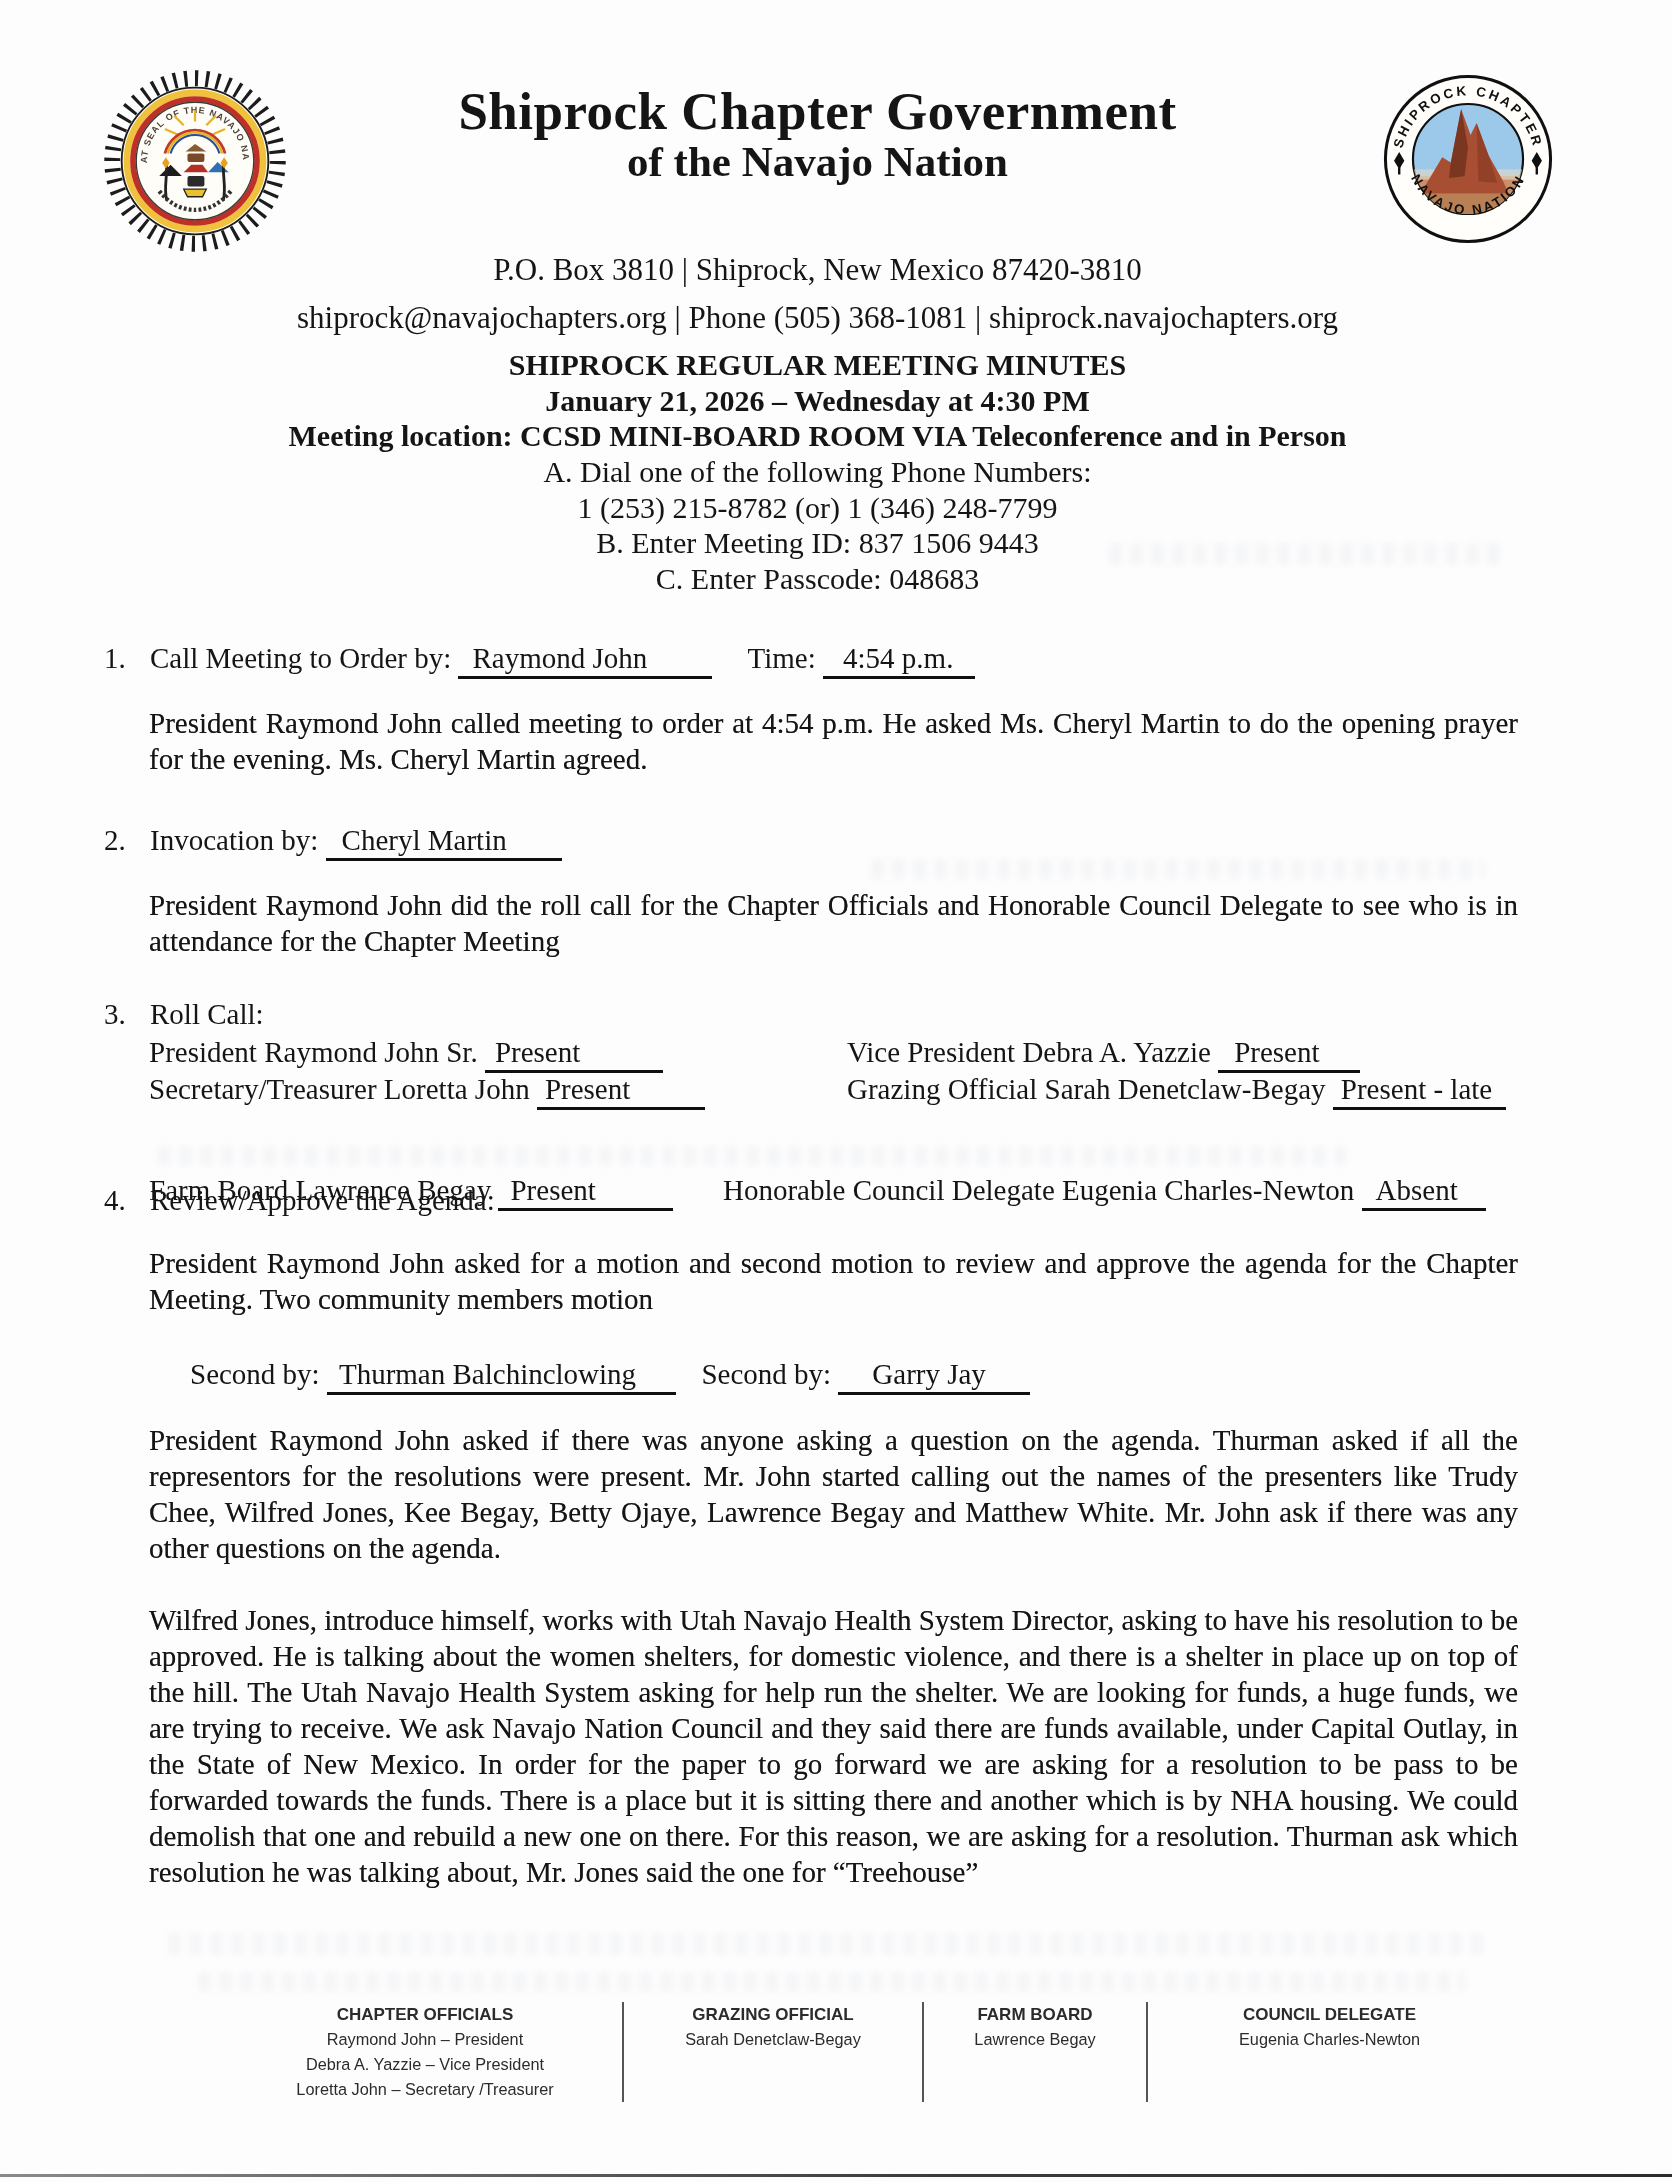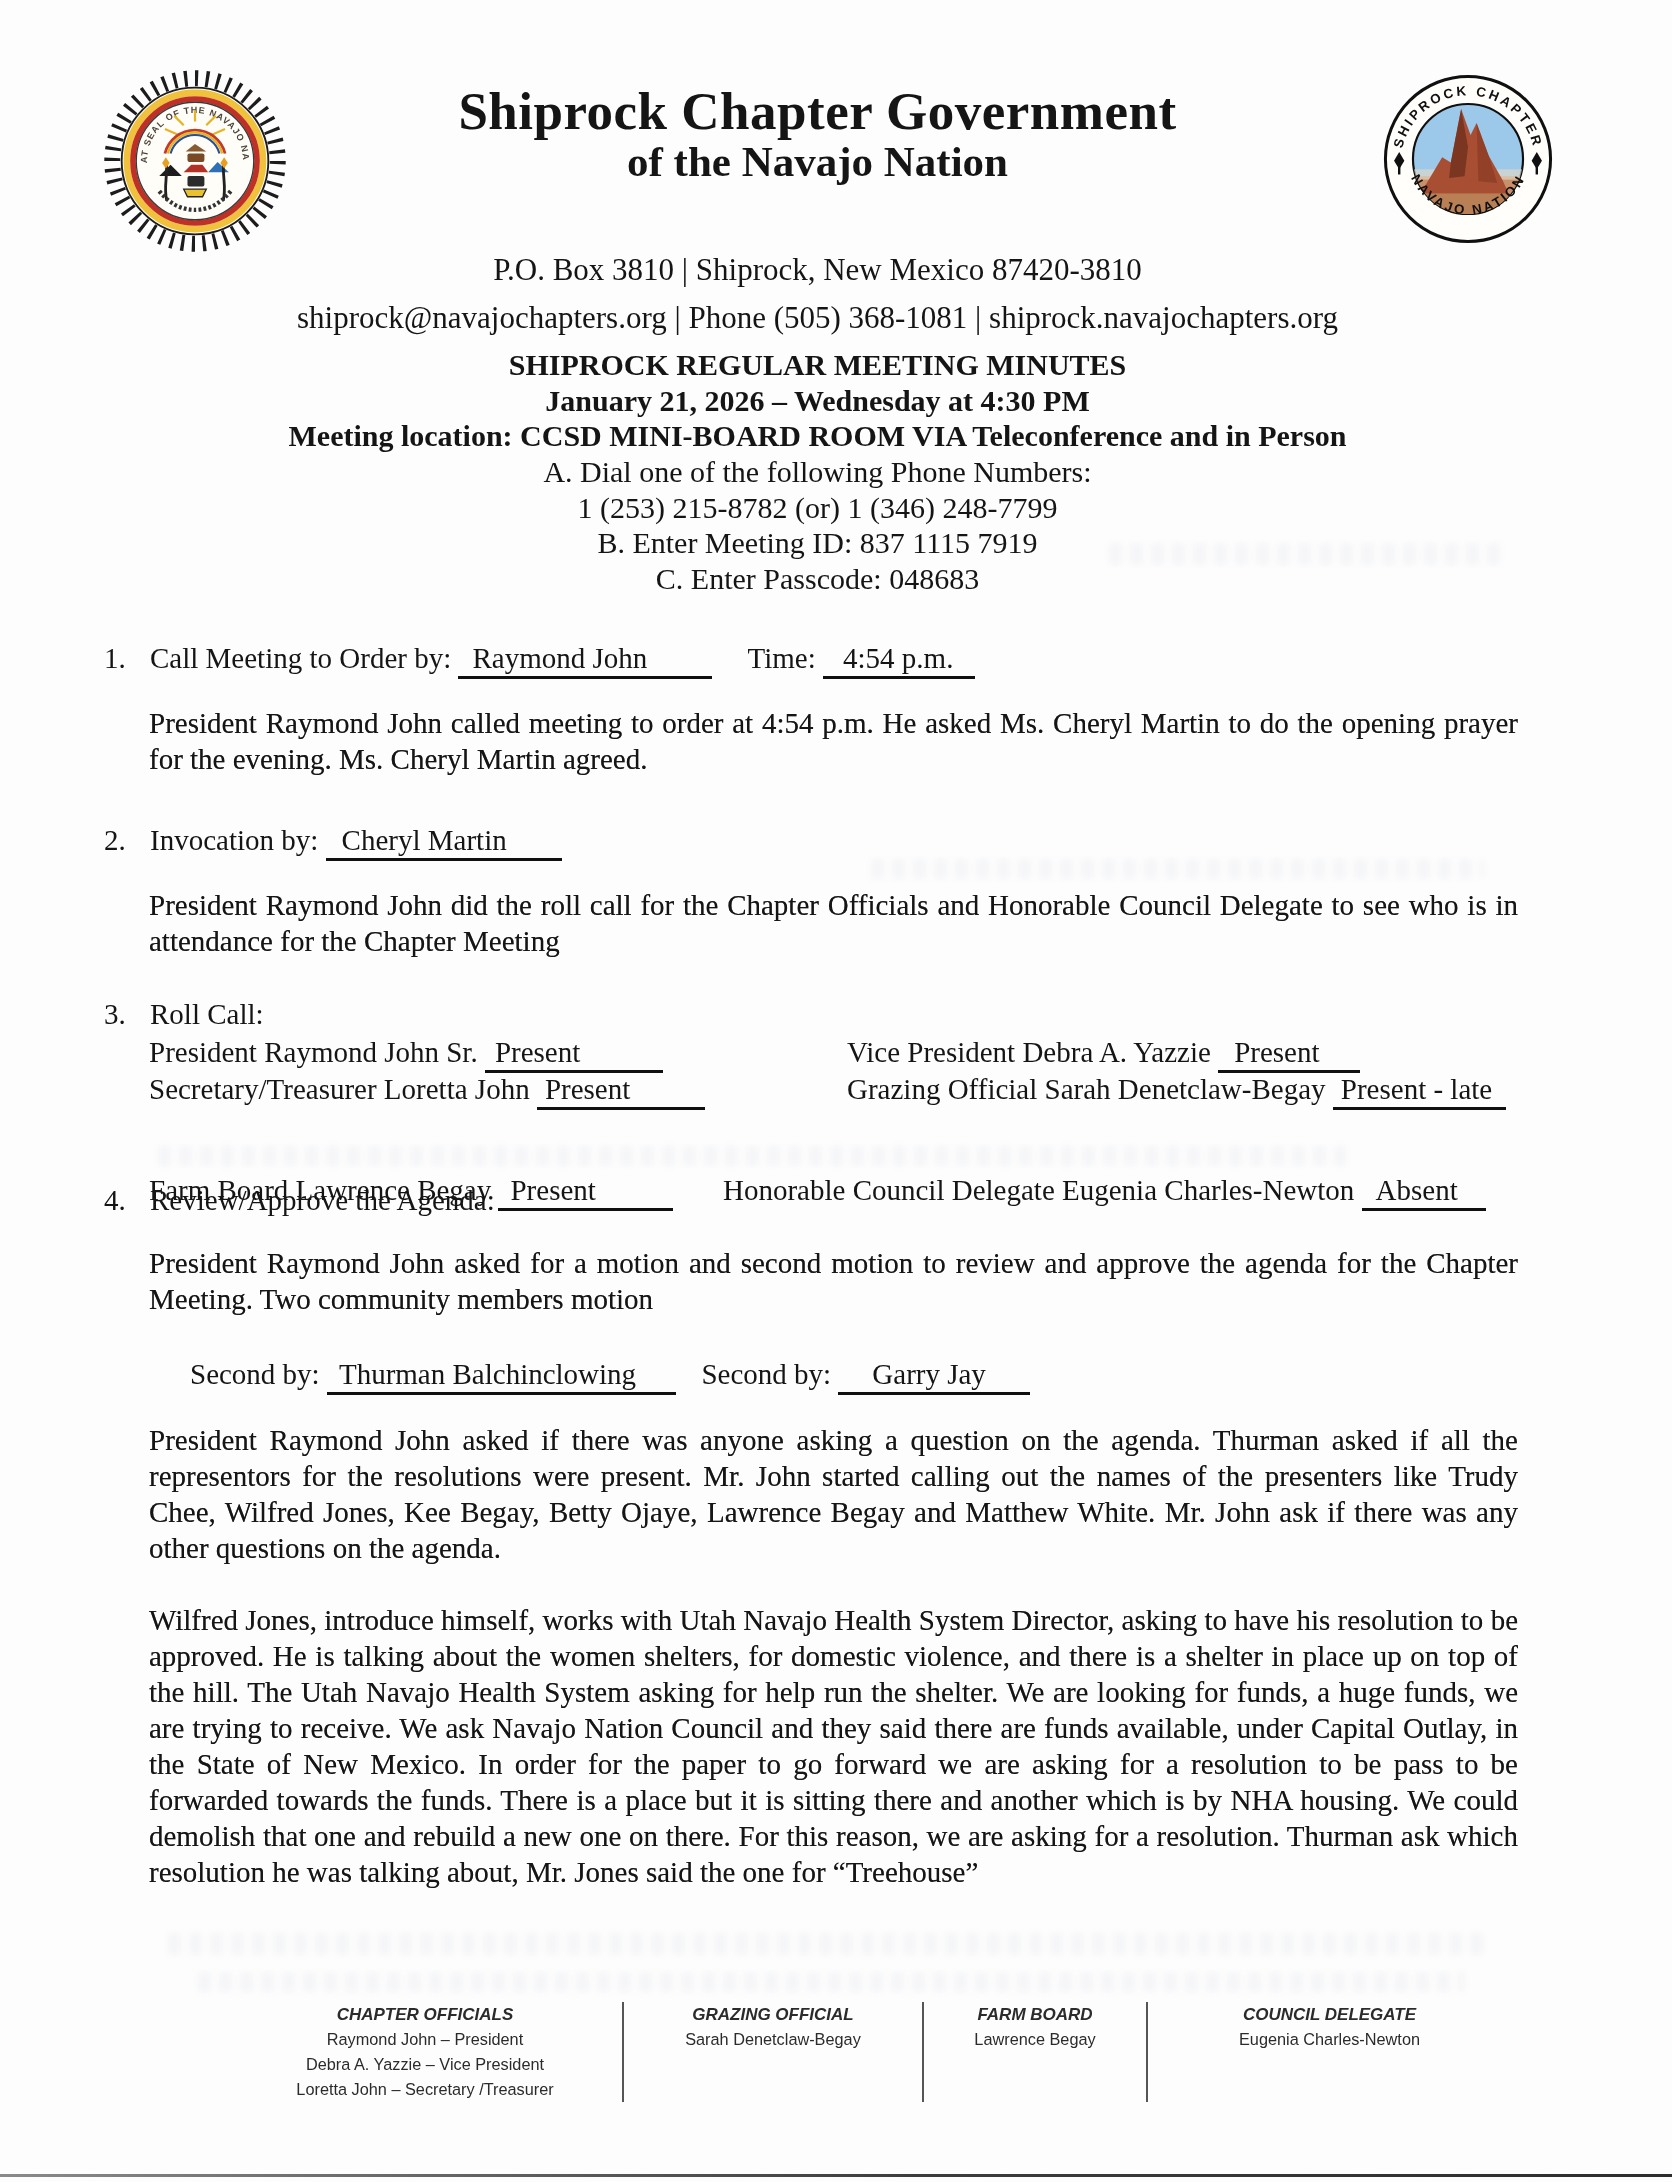--- a/index.html
+++ b/index.html
@@ -25,21 +25,21 @@
   .blank{border-bottom:3px solid #101010;}
   .rollrow{left:149px;width:1376px;font-size:29px;display:flex;white-space:nowrap;}
   .rl{flex:0 0 auto;}
   .rr{flex:0 0 auto;}
   .w705{width:698px;font-family:Liberation Serif, serif;} .w580{width:574px;}
   .motion{left:190px;width:1327px;font-size:29px;}
   
   .footer{position:absolute;left:228px;top:2002px;display:flex;font-family:"Liberation Sans","DejaVu Sans",sans-serif;color:#2b2b2b;}
   .fcol{min-height:99px;padding:0 6px;text-align:center;}
   .fcol.sep{border-right:2px solid #555;}
-  .fh{font-size:17px;font-weight:bold;line-height:25px;font-style:italic;}
+  .fh{font-size:17px;font-weight:bold;line-height:25px;}
   .fl{font-size:16.3px;line-height:25px;}
   .fc1{width:382px;} .fc2{width:286px;} .fc3{width:210px;} .fc4{width:351px;}
   .scan-line{position:absolute;left:0;right:0;top:2174px;height:3px;
              background:linear-gradient(90deg,#8a8a8a,#3c3c3c 55%,#2d2d2d);}
 </style>
 </head>
 <body>
 
 <div class="page">
 
@@ -145,21 +145,21 @@
     <div>P.O. Box 3810 | Shiprock, New Mexico 87420-3810</div>
     <div>shiprock@navajochapters.org | Phone (505) 368-1081 | shiprock.navajochapters.org</div>
   </div>
 
   <div class="center-col minfo" style="top:347px;">
     <div class="b">SHIPROCK REGULAR MEETING MINUTES</div>
     <div class="b">January 21, 2026 – Wednesday at 4:30 PM</div>
     <div class="b">Meeting location: CCSD MINI-BOARD ROOM VIA Teleconference and in Person</div>
     <div>A. Dial one of the following Phone Numbers:</div>
     <div>1 (253) 215-8782 (or) 1 (346) 248-7799</div>
-    <div>B. Enter Meeting ID: 837 1115 7919</div>
+    <div>B. Enter Meeting ID: 837 1506 9443</div>
     <div>C. Enter Passcode: 048683</div>
   </div>
 
   <div class="abs item" style="top:642px;">
     <span class="num">1.</span><span>Call Meeting to Order by:</span>
     <span class="blank" style="padding:0 65px 2px 14px;font-family:Liberation Serif, serif;">Raymond John</span>
     <span style="padding-left:28px;">Time:</span>
     <span class="blank" style="padding:0 22px 2px 20px;">4:54 p.m.</span>
   </div>
   <div class="abs para" style="top:705px;">President Raymond John called meeting to order at 4:54 p.m. He asked Ms. Cheryl Martin to do the opening prayer for the evening. Ms. Cheryl Martin agreed.</div>

